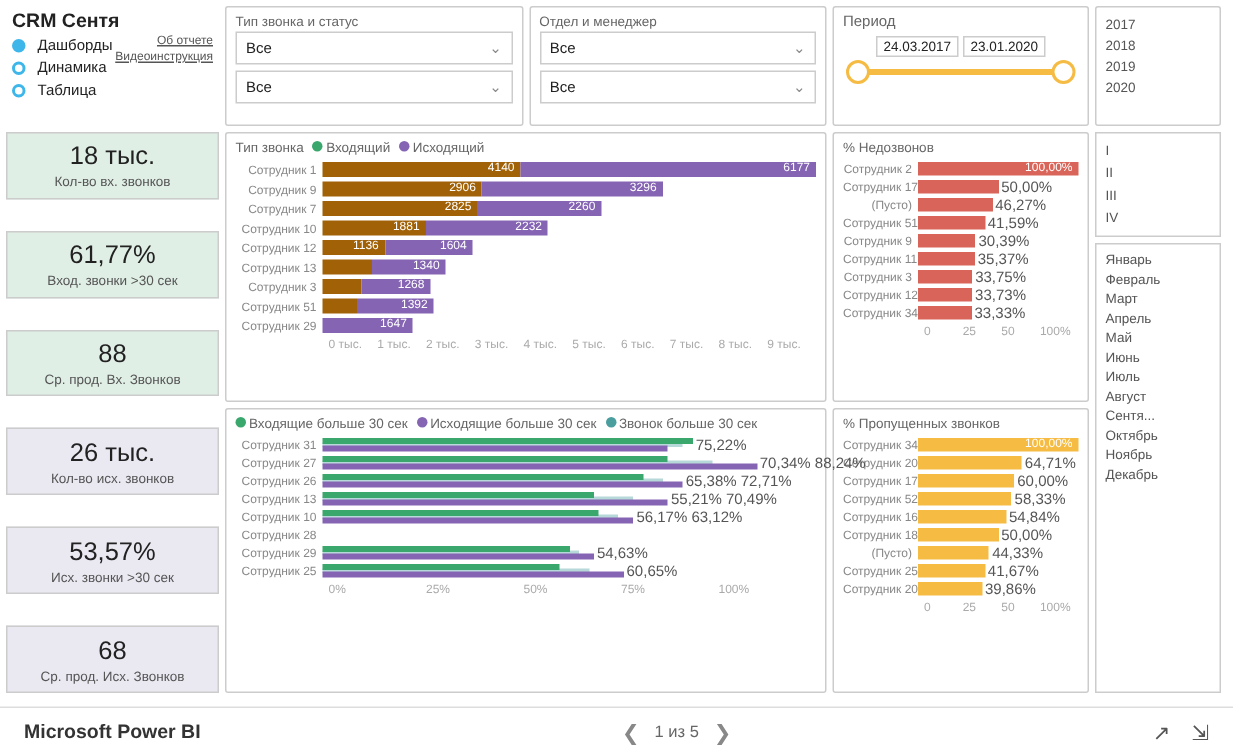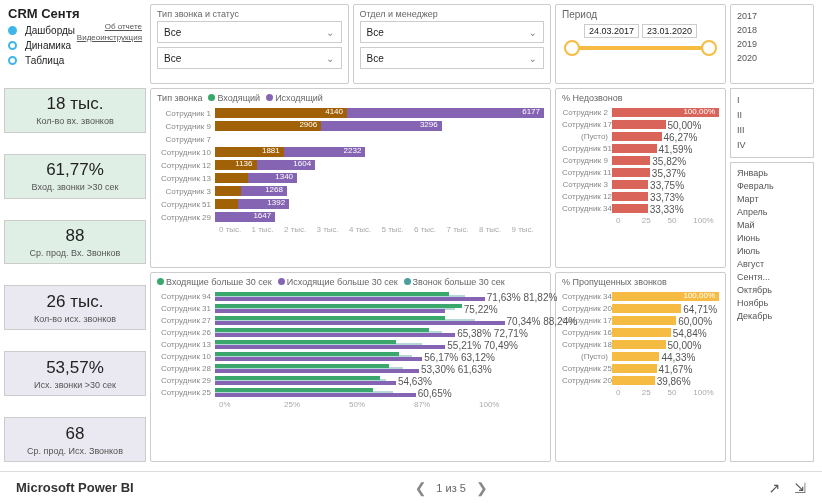--- a/index.html
+++ b/index.html
@@ -221,20 +221,30 @@
                 <span class="datalabel-inside">2906</span>
               </div>
       <div class="stack-seg p bar" style="position:relative;width:36.62222222222222%">
                 <span class="datalabel-inside">3296</span>
               </div>
     </div>
           </div>
         </div>
         <div class="bar-row">
           <div class="name">Сотрудник 7</div>
+          <div class="bars">
+            <div class="stack-sec">
+      <div class="stack-seg g bar" style="position:relative;width:31.38888888888889%">
+                <span class="datalabel-inside">2825</span>
+              </div>
+      <div class="stack-seg p bar" style="position:relative;width:25.11111111111111%">
+                <span class="datalabel-inside">2260</span>
+              </div>
+    </div>
+          </div>
         </div>
         <div class="bar-row">
           <div class="name">Сотрудник 10</div>
           <div class="bars">
             <div class="stack-sec">
       <div class="stack-seg g bar" style="position:relative;width:20.9%">
                 <span class="datalabel-inside">1881</span>
               </div>
       <div class="stack-seg p bar" style="position:relative;width:24.8%">
                 <span class="datalabel-inside">2232</span>
@@ -315,29 +325,20 @@
   </div>
 
   <div class="charts2 panel">
     <div class="chart-title">
       <span><span class="legend-dot lg-green"></span><span>Входящие больше 30 сек</span></span>
       <span><span class="legend-dot lg-purple"></span><span>Исходящие больше 30 сек</span></span>
       <span><span class="legend-dot lg-teal"></span><span>Звонок больше 30 сек</span></span>
     </div>
     <div id="thirty-chart-body">
         <div class="bar-row thin-row">
-          <div class="name">Сотрудник 94</div>
-          <div class="bars">
-      <div class="bar t3" style="width:76%;opacity:.4;height:3px;top:3px"></div>
-      <div class="bar t1" style="width:71%;height:4px;top:0"></div>
-      <div class="bar t2" style="width:82%;height:4px;top:5px"></div>
-      <span class="bar-label" style="left:82%">71,63% 81,82%</span>
-    </div>
-        </div>
-        <div class="bar-row thin-row">
           <div class="name">Сотрудник 31</div>
           <div class="bars">
       <div class="bar t3" style="width:73%;opacity:.4;height:3px;top:3px"></div>
       <div class="bar t1" style="width:75%;height:4px;top:0"></div>
       <div class="bar t2" style="width:70%;height:4px;top:5px"></div>
       <span class="bar-label" style="left:75%">75,22%</span>
     </div>
         </div>
         <div class="bar-row thin-row">
           <div class="name">Сотрудник 27</div>
@@ -370,26 +371,20 @@
           <div class="name">Сотрудник 10</div>
           <div class="bars">
       <div class="bar t3" style="width:60%;opacity:.4;height:3px;top:3px"></div>
       <div class="bar t1" style="width:56%;height:4px;top:0"></div>
       <div class="bar t2" style="width:63%;height:4px;top:5px"></div>
       <span class="bar-label" style="left:63%">56,17% 63,12%</span>
     </div>
         </div>
         <div class="bar-row thin-row">
           <div class="name">Сотрудник 28</div>
-          <div class="bars">
-      <div class="bar t3" style="width:57%;opacity:.4;height:3px;top:3px"></div>
-      <div class="bar t1" style="width:53%;height:4px;top:0"></div>
-      <div class="bar t2" style="width:62%;height:4px;top:5px"></div>
-      <span class="bar-label" style="left:62%">53,30% 61,63%</span>
-    </div>
         </div>
         <div class="bar-row thin-row">
           <div class="name">Сотрудник 29</div>
           <div class="bars">
       <div class="bar t3" style="width:52%;opacity:.4;height:3px;top:3px"></div>
       <div class="bar t1" style="width:50%;height:4px;top:0"></div>
       <div class="bar t2" style="width:55%;height:4px;top:5px"></div>
       <span class="bar-label" style="left:55%">54,63%</span>
     </div>
         </div>
@@ -400,21 +395,21 @@
       <div class="bar t1" style="width:48%;height:4px;top:0"></div>
       <div class="bar t2" style="width:61%;height:4px;top:5px"></div>
       <span class="bar-label" style="left:61%">60,65%</span>
     </div>
         </div>
       </div>
     <div class="axis" id="thirty-axis">
         <span>0%</span>
         <span>25%</span>
         <span>50%</span>
-        <span>87%</span>
+        <span>75%</span>
         <span>100%</span>
       </div>
   </div>
 
   <div class="red-chart panel">
     <div class="chart-title">% Недозвонов</div>
     <div id="red-chart-body">
         <div class="bar-row thin-row">
           <div class="name" style="width:50px">Сотрудник 2</div>
           <div class="bars">
@@ -440,21 +435,21 @@
           <div class="name" style="width:50px">Сотрудник 51</div>
           <div class="bars">
       <div class="bar r" style="width:41.59%"></div>
       <span class="bar-label" style="left:41.59%">41,59%</span>
     </div>
         </div>
         <div class="bar-row thin-row">
           <div class="name" style="width:50px">Сотрудник 9</div>
           <div class="bars">
       <div class="bar r" style="width:35.82%"></div>
-      <span class="bar-label" style="left:35.82%">35,82%</span>
+      <span class="bar-label" style="left:35.82%">30,39%</span>
     </div>
         </div>
         <div class="bar-row thin-row">
           <div class="name" style="width:50px">Сотрудник 11</div>
           <div class="bars">
       <div class="bar r" style="width:35.37%"></div>
       <span class="bar-label" style="left:35.37%">35,37%</span>
     </div>
         </div>
         <div class="bar-row thin-row">
@@ -502,20 +497,27 @@
           <div class="bars">
       <div class="bar o" style="width:64.71%"></div>
       <span class="bar-label" style="left:64.71%">64,71%</span>
     </div>
         </div>
         <div class="bar-row thin-row">
           <div class="name" style="width:50px">Сотрудник 17</div>
           <div class="bars">
       <div class="bar o" style="width:60%"></div>
       <span class="bar-label" style="left:60%">60,00%</span>
+    </div>
+        </div>
+        <div class="bar-row thin-row">
+          <div class="name" style="width:50px">Сотрудник 52</div>
+          <div class="bars">
+      <div class="bar o" style="width:58.33%"></div>
+      <span class="bar-label" style="left:58.33%">58,33%</span>
     </div>
         </div>
         <div class="bar-row thin-row">
           <div class="name" style="width:50px">Сотрудник 16</div>
           <div class="bars">
       <div class="bar o" style="width:54.84%"></div>
       <span class="bar-label" style="left:54.84%">54,84%</span>
     </div>
         </div>
         <div class="bar-row thin-row">

